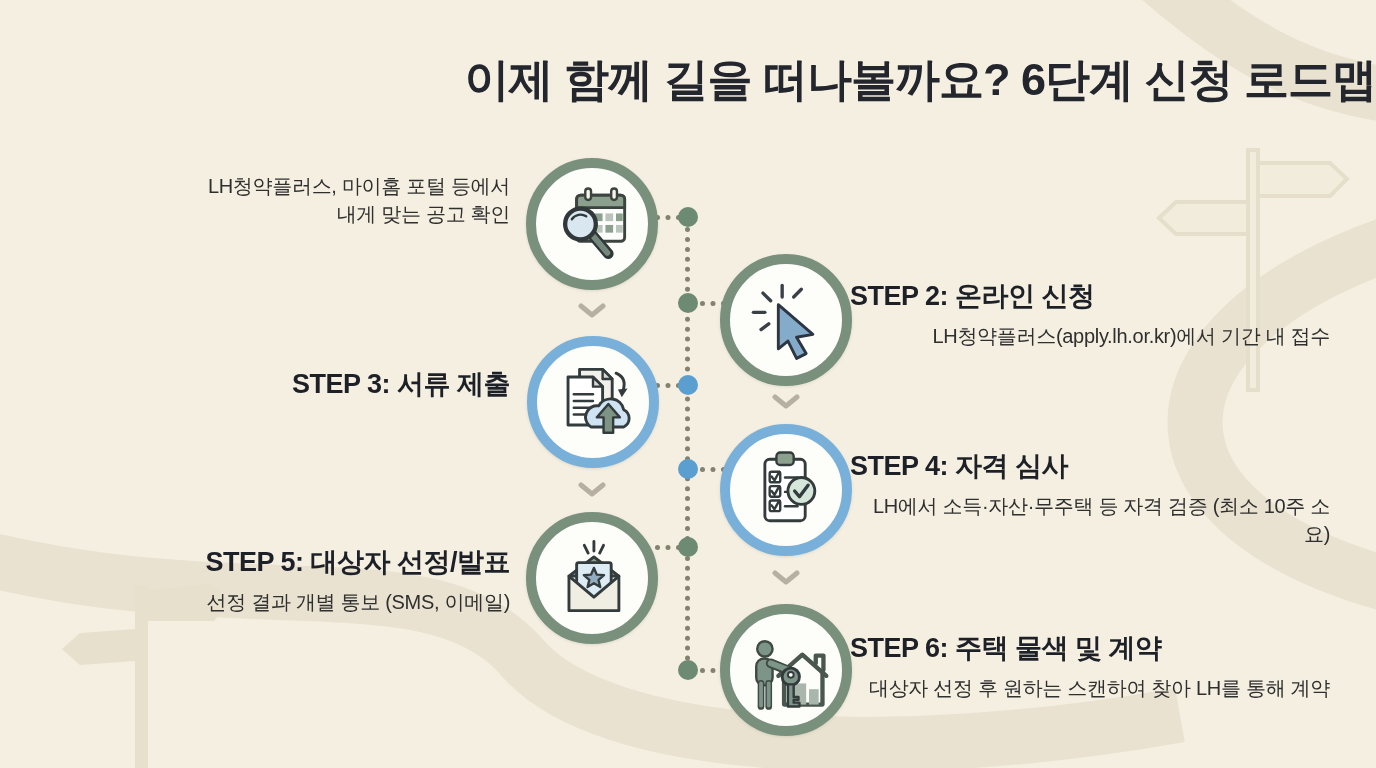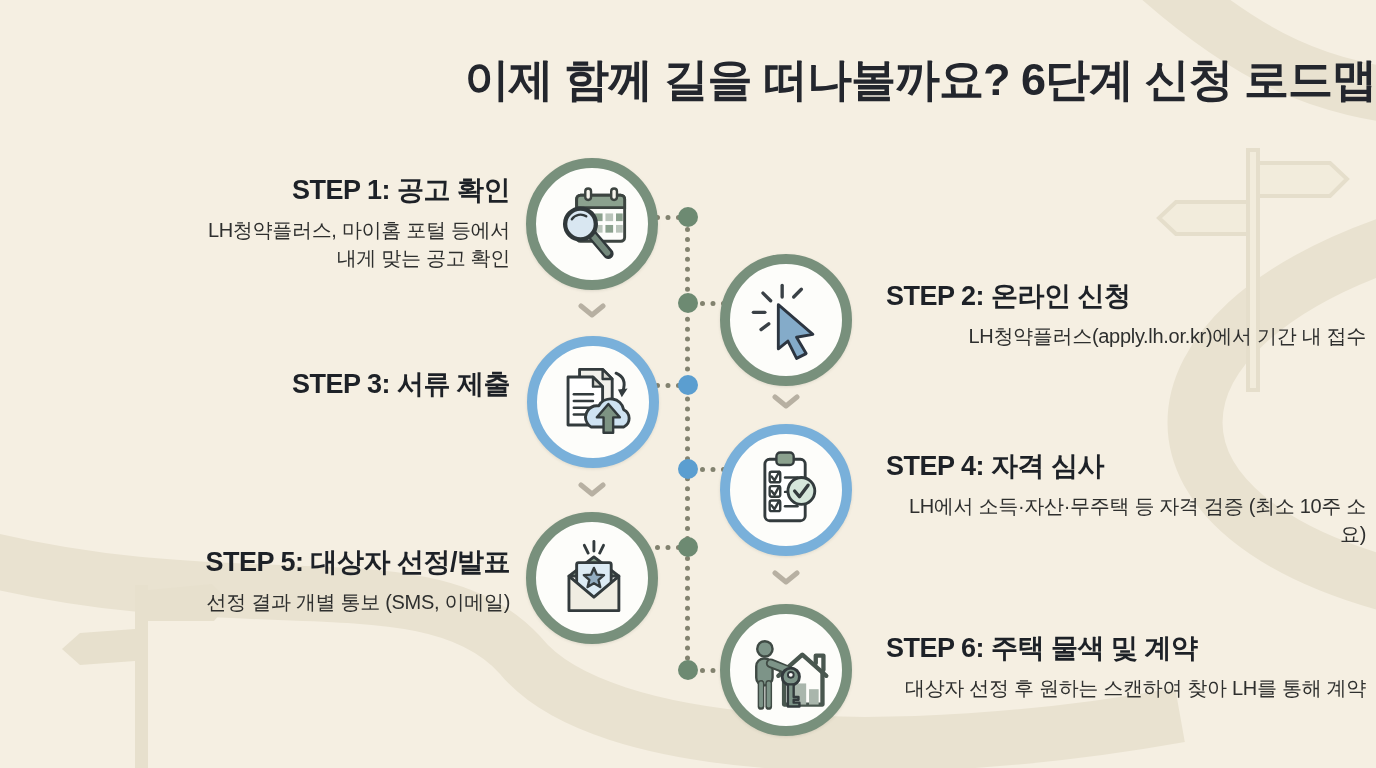--- a/index.html
+++ b/index.html
@@ -28,21 +28,21 @@
   .step-circle{
     position:absolute;width:112px;height:112px;border-radius:50%;
     background:#fdfdfa;z-index:2;display:flex;align-items:center;justify-content:center;
     box-shadow:0 1px 3px rgba(90,90,70,.15);
   }
   .step-circle.green{border:10px solid #78907c;}
   .step-circle.blue{border:10px solid #79b0da;}
   
   .step-text{position:absolute;z-index:3;}
   .step-text.left{right:866px;text-align:right;width:430px;}
-  .step-text.right{left:850px;text-align:left;width:480px;margin-left:36px;}
+  .step-text.right{left:850px;text-align:left;width:480px;}
   .step-title{font-size:27px;font-weight:700;color:#1d2127;margin:0 0 8px 0;letter-spacing:-0.5px;}
   .desc-line{font-size:20px;color:#2e2f2e;line-height:28px;letter-spacing:-0.3px;text-align:right;}
 </style>
 </head>
 <body>
 
 <svg class="bg-decor" width="1376" height="768" viewBox="0 0 1376 768">
   <g fill="none" stroke="#e9e2d0" stroke-width="55">
     <path d="M 1150 -30 C 1250 60 1320 90 1430 100"></path>
     <path d="M 1400 240 C 1130 330 1120 520 1410 590"></path>
@@ -85,21 +85,20 @@
     <polyline points="4,3 15,12 26,3" stroke="#b7b0a2" stroke-width="5" fill="none" stroke-linecap="round" stroke-linejoin="round"></polyline>
   </svg>
 <svg class="chev" style="left:771px;top:394px;" width="30" height="16">
     <polyline points="4,3 15,12 26,3" stroke="#b7b0a2" stroke-width="5" fill="none" stroke-linecap="round" stroke-linejoin="round"></polyline>
   </svg>
 <svg class="chev" style="left:771px;top:570px;" width="30" height="16">
     <polyline points="4,3 15,12 26,3" stroke="#b7b0a2" stroke-width="5" fill="none" stroke-linecap="round" stroke-linejoin="round"></polyline>
   </svg>
 
 <div class="step-text left" style="top:172px;">
-  <div class="step-title">STEP 1: 공고 확인</div>
   <div class="desc-line">LH청약플러스, 마이홈 포털 등에서</div>
   <div class="desc-line">내게 맞는 공고 확인</div>
 </div>
 <div class="step-circle green" style="left:526px;top:158px;">
   <svg width="96" height="96" viewBox="0 0 100 100">
     <rect x="34" y="20" width="50" height="48" rx="4" fill="#fdfdfb" stroke="#3c4440" stroke-width="3"></rect>
     <path d="M34 33 h50 v-9 a4 4 0 0 0 -4 -4 h-42 a4 4 0 0 0 -4 4 z" fill="#8ba18e" stroke="#3c4440" stroke-width="3"></path>
     <rect x="43" y="13" width="6" height="12" rx="3" fill="#f6f4ec" stroke="#3c4440" stroke-width="2.5"></rect>
     <rect x="70" y="13" width="6" height="12" rx="3" fill="#f6f4ec" stroke="#3c4440" stroke-width="2.5"></rect>
     <g>

